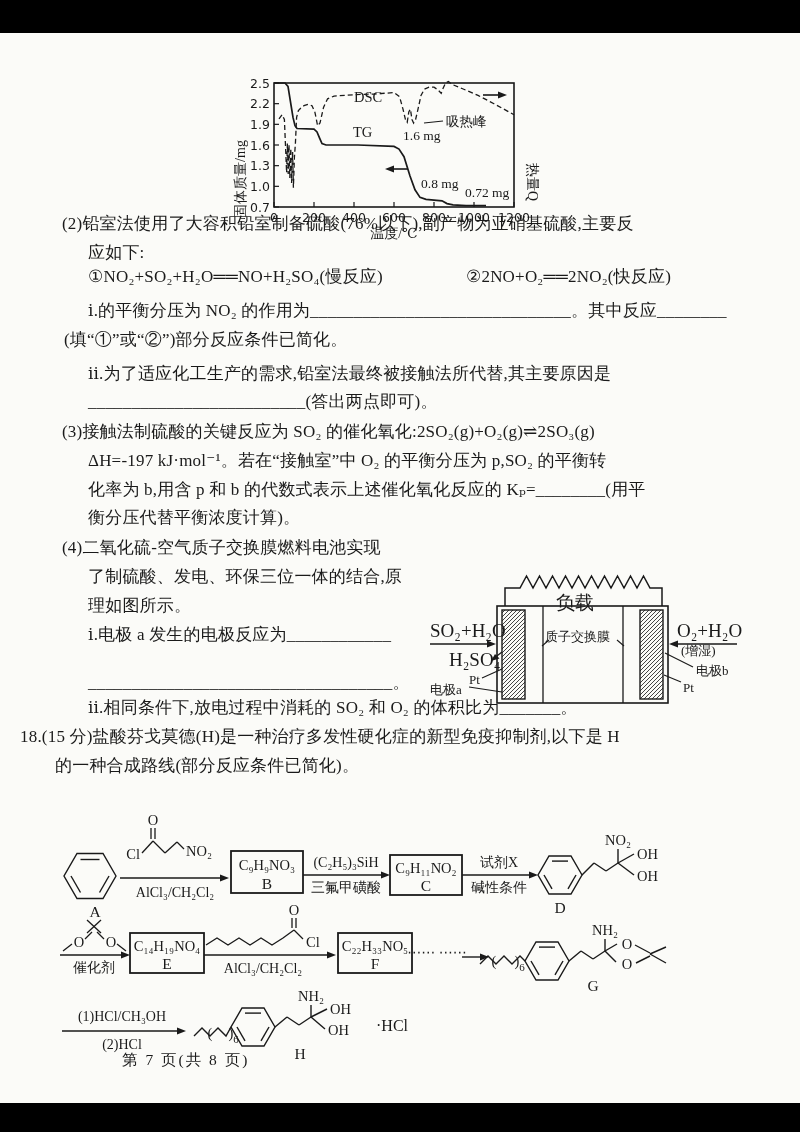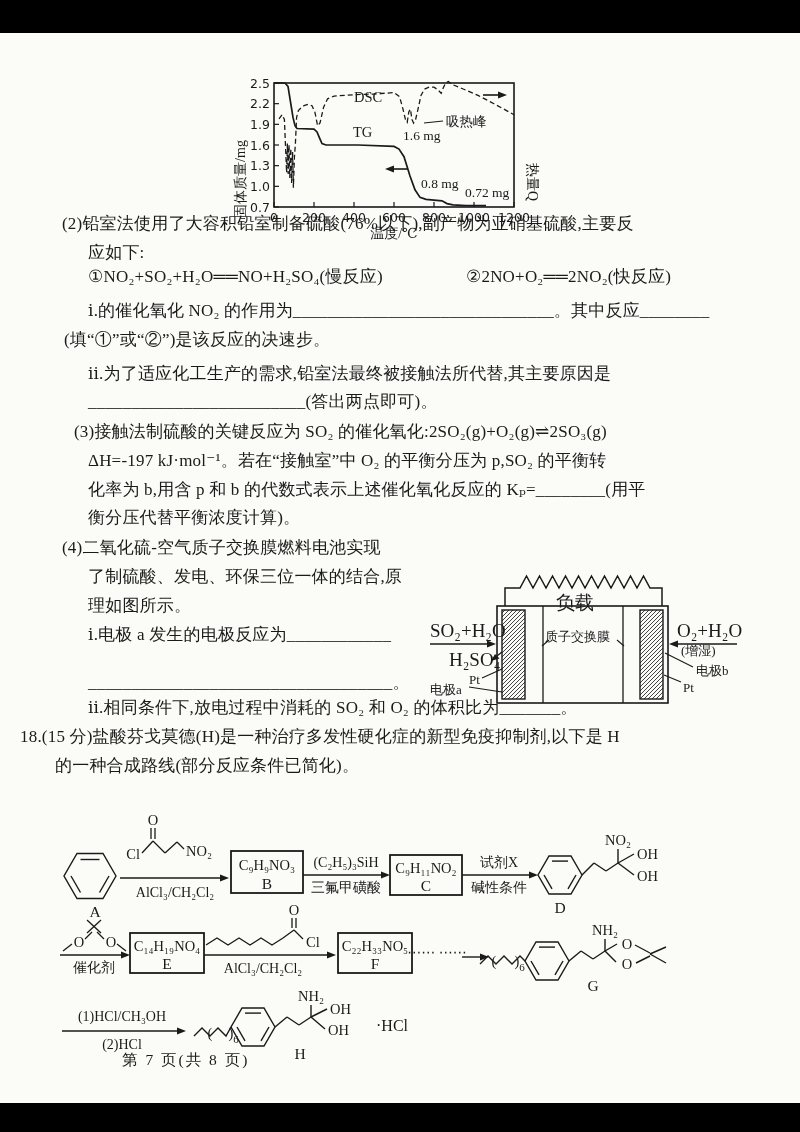--- a/index.html
+++ b/index.html
@@ -86,26 +86,26 @@
     <span class="clbl" style="left:181px;top:55px;">1.6 mg</span>
     <span class="clbl" style="left:224px;top:40px;">吸热峰</span>
     <span class="clbl" style="left:199px;top:103px;">0.8 mg</span>
     <span class="clbl" style="left:243px;top:112px;">0.72 mg</span>
   </div>
 
   <div class="ln" style="left:62px;top:181px;">(2)铅室法使用了大容积铅室制备硫酸(76%以下),副产物为亚硝基硫酸,主要反</div>
   <div class="ln" style="left:88px;top:210px;">应如下:</div>
   <div class="ln" style="left:88px;top:234px;">①NO₂+SO₂+H₂O══NO+H₂SO₄(慢反应)</div>
   <div class="ln" style="left:466px;top:234px;">②2NO+O₂══2NO₂(快反应)</div>
-  <div class="ln" style="left:88px;top:268px;">ⅰ.的催化氧化 NO₂ 的作用为______________________________。其中反应________</div>
-  <div class="ln" style="left:64px;top:297px;">(填“①”或“②”)是该反应的决速步。</div>
+  <div class="ln" style="left:88px;top:268px;">ⅰ.的平衡分压为 NO₂ 的作用为______________________________。其中反应________</div>
+  <div class="ln" style="left:64px;top:297px;">(填“①”或“②”)部分反应条件已简化。</div>
   <div class="ln" style="left:88px;top:359px;">_________________________(答出两点即可)。</div>
   <div class="ln" style="left:88px;top:331px;">ⅱ.为了适应化工生产的需求,铅室法最终被接触法所代替,其主要原因是</div>
 
-  <div class="ln" style="left:74px;top:389px;text-align:center;">(3)接触法制硫酸的关键反应为 SO₂ 的催化氧化:2SO₂(g)+O₂(g)⇌2SO₃(g)</div>
+  <div class="ln" style="left:62px;top:389px;text-align:center;">(3)接触法制硫酸的关键反应为 SO₂ 的催化氧化:2SO₂(g)+O₂(g)⇌2SO₃(g)</div>
   <div class="ln" style="left:88px;top:418px;">ΔH=-197 kJ·mol⁻¹。若在“接触室”中 O₂ 的平衡分压为 p,SO₂ 的平衡转</div>
   <div class="ln" style="left:88px;top:447px;">化率为 b,用含 p 和 b 的代数式表示上述催化氧化反应的 Kₚ=________(用平</div>
   <div class="ln" style="left:88px;top:475px;">衡分压代替平衡浓度计算)。</div>
 
   <div class="ln" style="left:62px;top:505px;">(4)二氧化硫-空气质子交换膜燃料电池实现</div>
   <div class="ln" style="left:88px;top:534px;">了制硫酸、发电、环保三位一体的结合,原</div>
   <div class="ln" style="left:88px;top:563px;">理如图所示。</div>
   <div class="ln" style="left:88px;top:592px;">ⅰ.电极 a 发生的电极反应为____________</div>
   <div class="ln" style="left:88px;top:640px;">___________________________________。</div>
   <div class="ln" style="left:88px;top:665px;">ⅱ.相同条件下,放电过程中消耗的 SO₂ 和 O₂ 的体积比为_______。</div>

